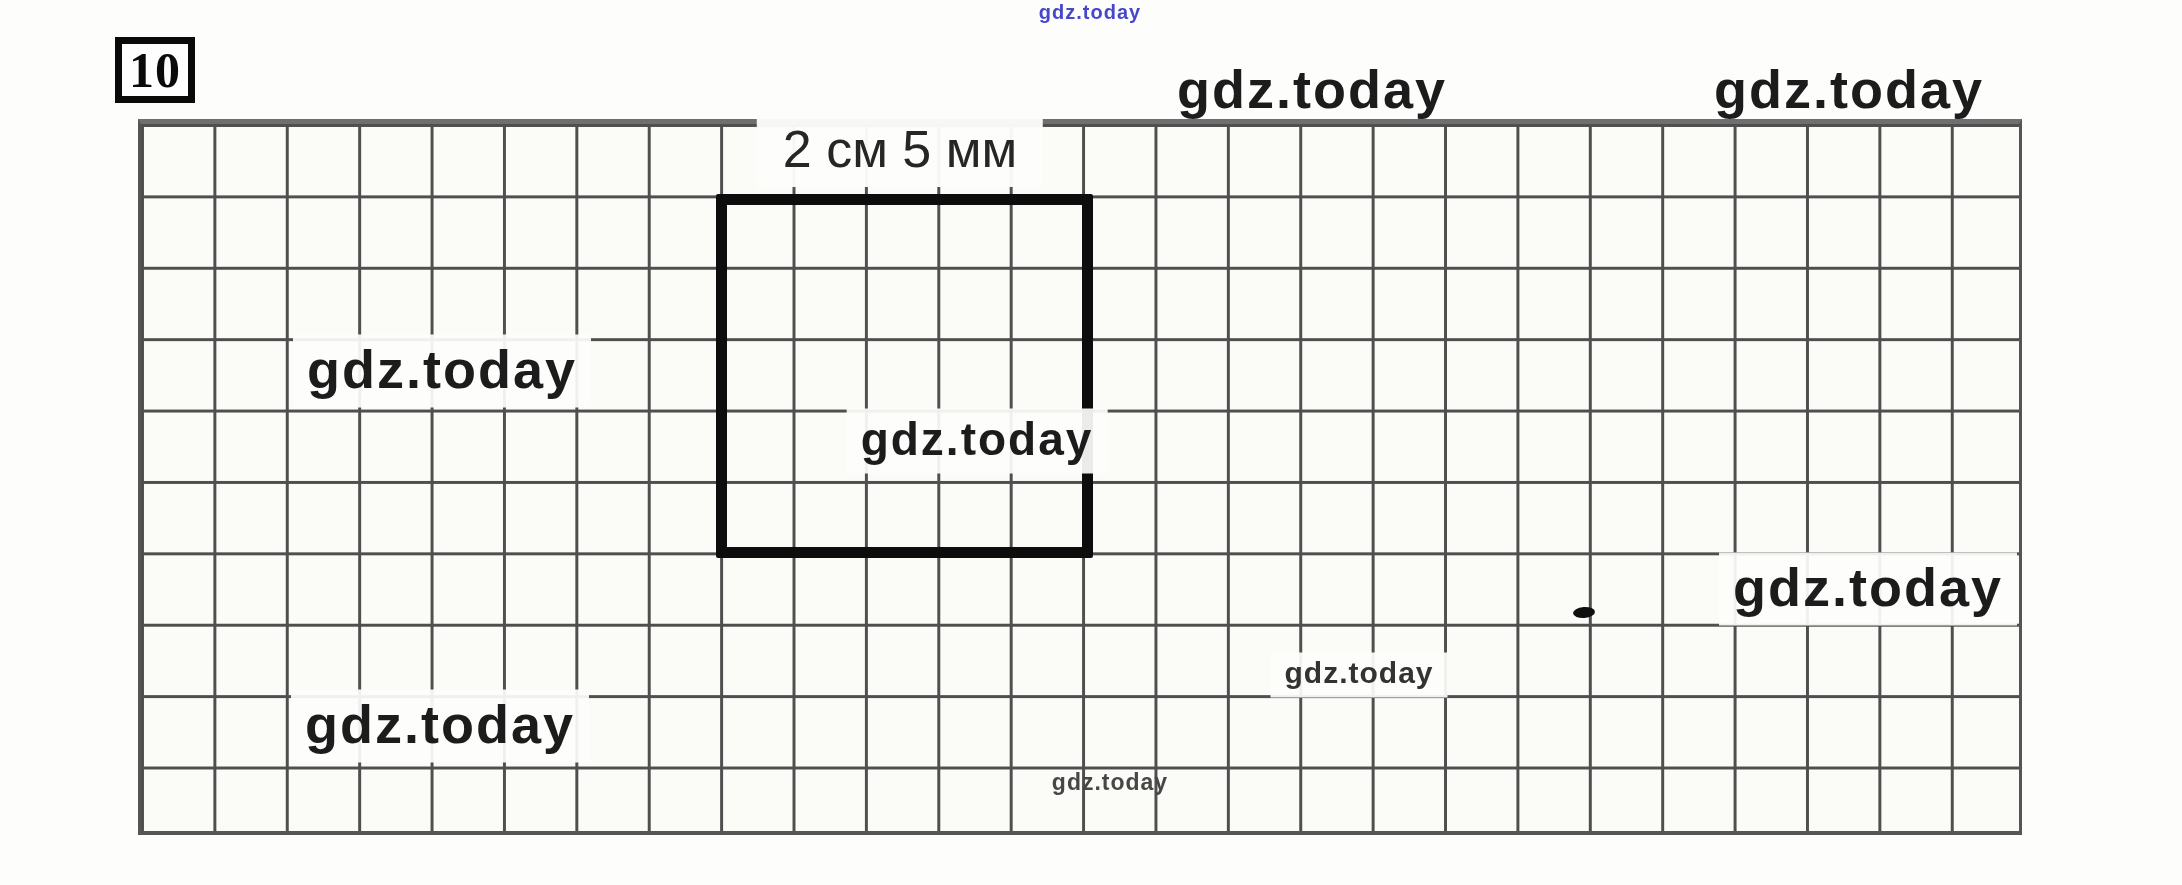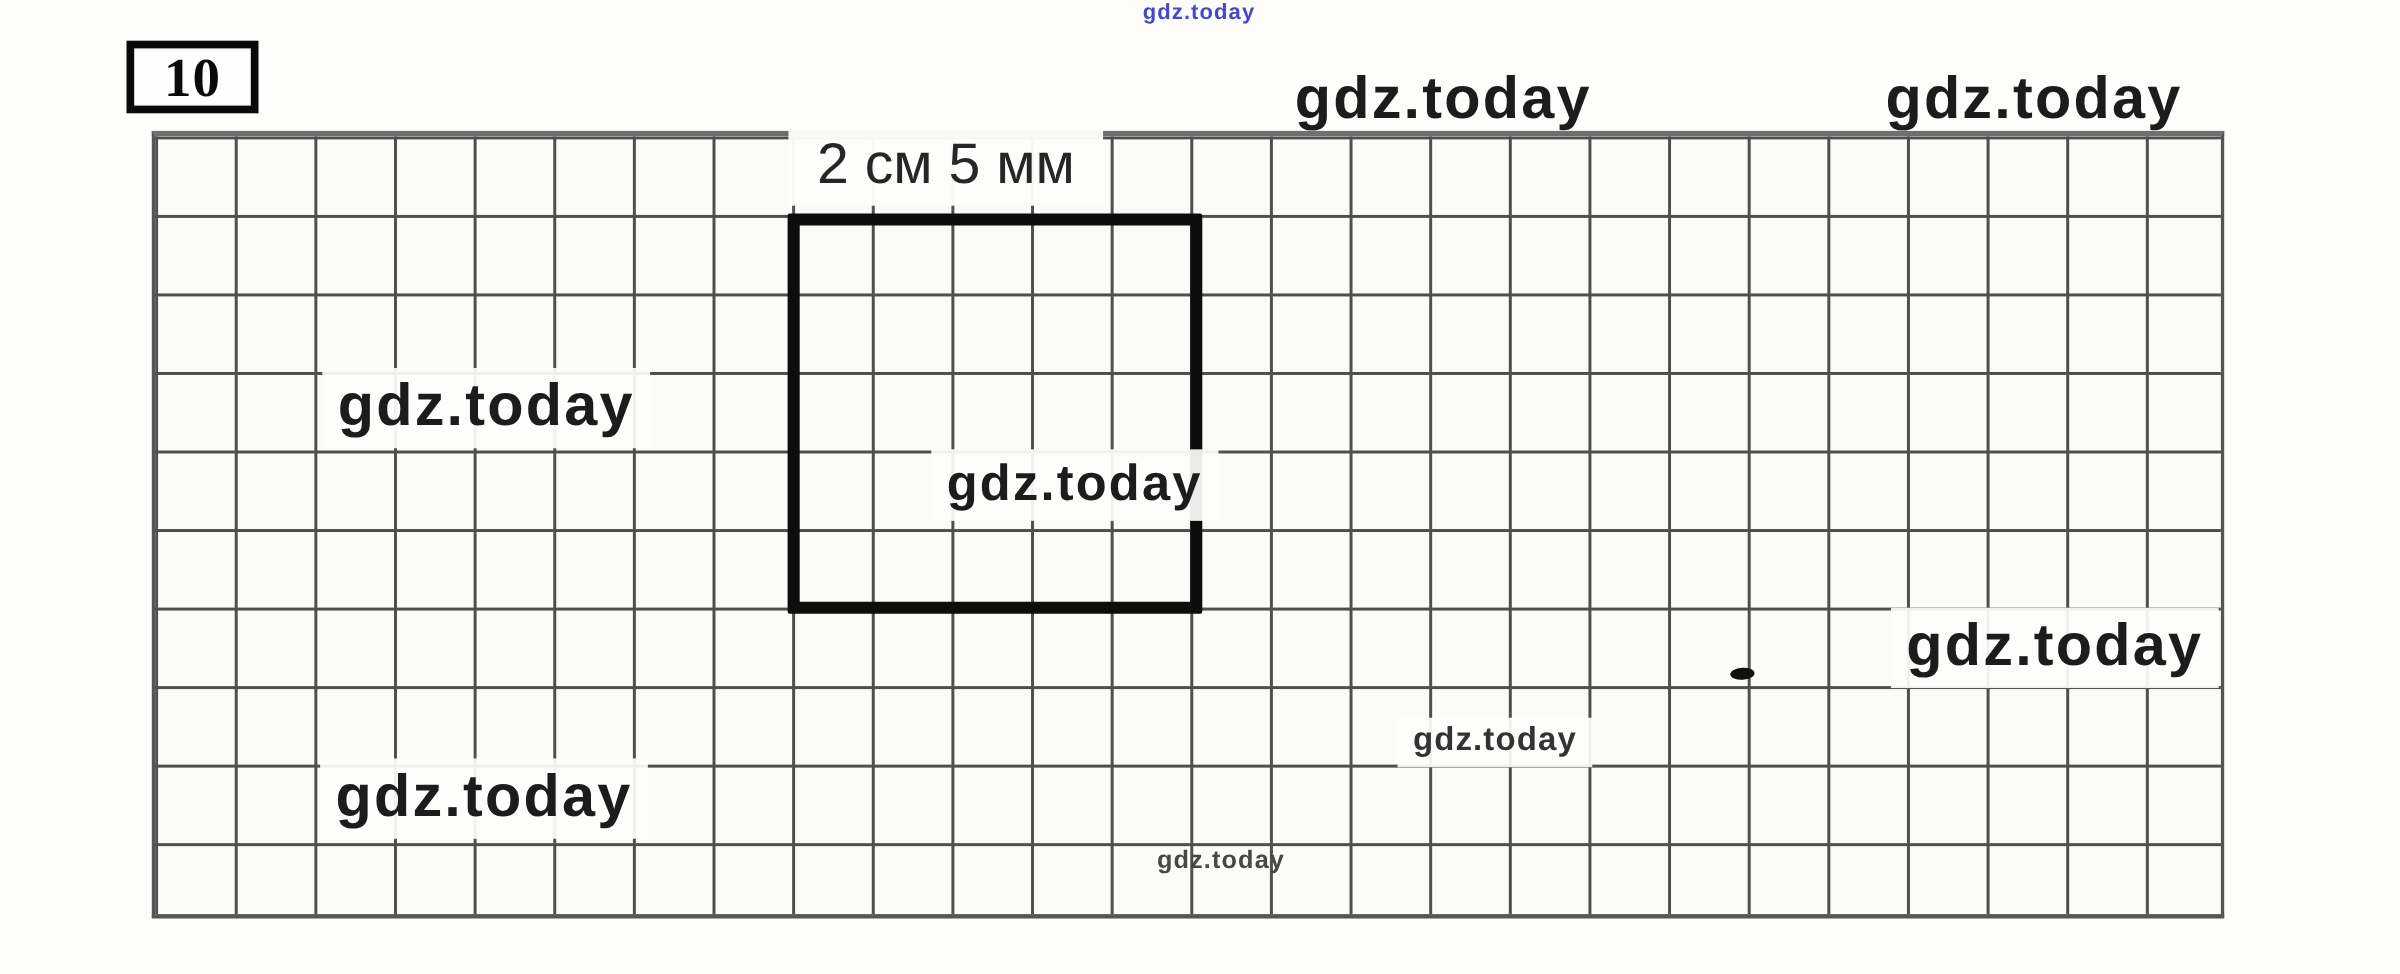--- a/index.html
+++ b/index.html
@@ -11,21 +11,21 @@
     overflow: hidden;
   }
   .page {
     position: absolute; inset: 0;
     background: #fdfdfb;
   }
   
   .task-box {
     position: absolute;
     left: 115px; top: 37px;
-    width: 120px; height: 66px;
+    width: 80px; height: 66px;
     border: 7px solid #0a0a0a;
     background: #fefefe;
     display: flex; align-items: center; justify-content: center;
   }
   .task-box span {
     font-family: "Liberation Serif", serif;
     font-weight: bold;
     font-size: 50px;
     line-height: 1;
     color: #0a0a0a;
@@ -50,21 +50,21 @@
   .drawn-square {
     position: absolute;
     left: 716px; top: 194px;
     width: 377px; height: 364px;
     border: 11px solid #0d0d0d;
     border-radius: 2px;
   }
   
   .dim-label {
     position: absolute;
-    left: 860px; top: 151px;
+    left: 900px; top: 151px;
     transform: translate(-50%, -50%);
     background: rgba(253,253,251,0.96);
     padding: 4px 26px 8px 26px;
     font-size: 52px;
     color: #262626;
     white-space: nowrap;
   }
   
   .wm {
     position: absolute;

